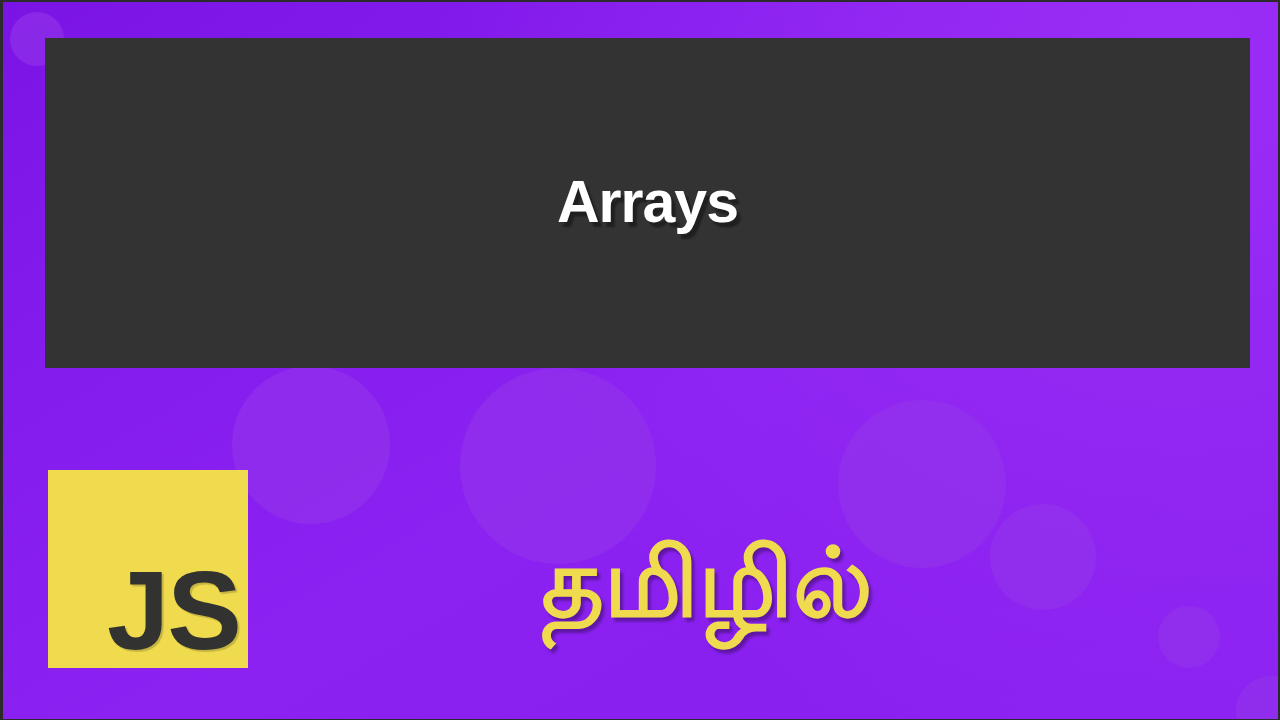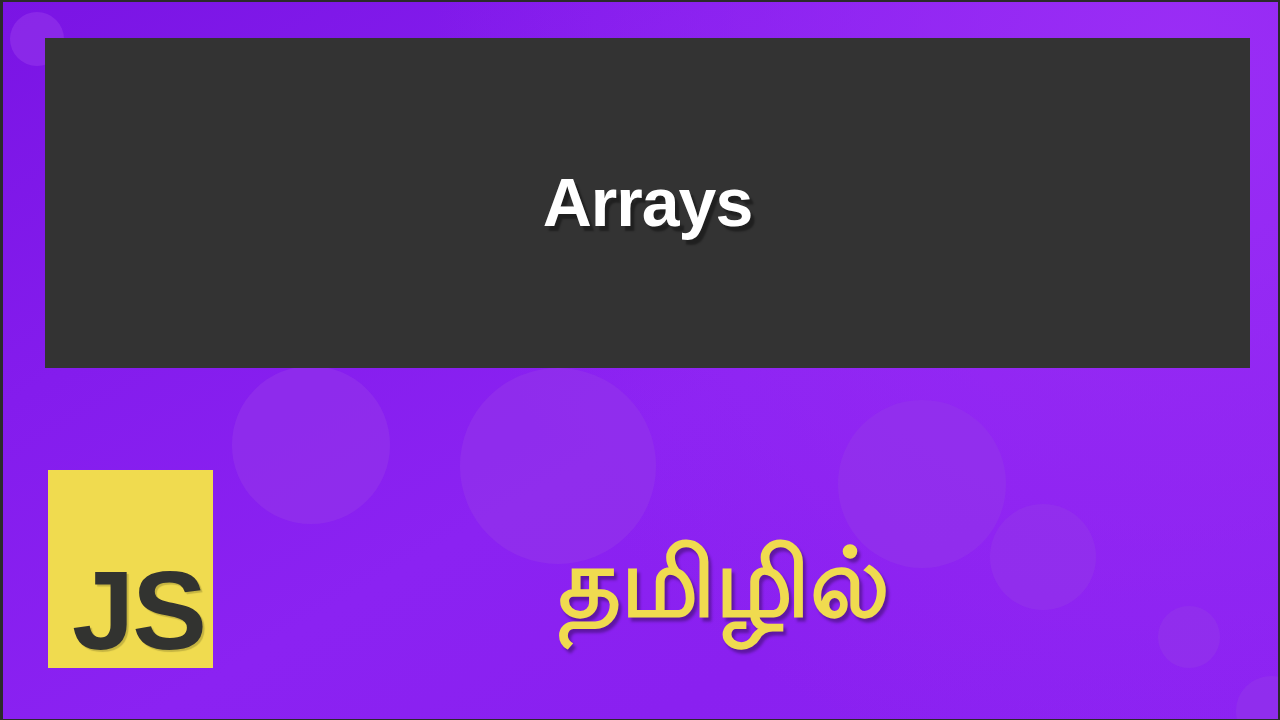--- a/index.html
+++ b/index.html
@@ -49,54 +49,54 @@
     background:#333333;
     display:flex;
     flex-direction:column;
     align-items:center;
     justify-content:center;
     gap:2px;
   }
   .title-line {
     color:#ffffff;
     font-weight:bold;
-    font-size:68px;
+    font-size:59px;
     line-height:1.08;
     letter-spacing:-1px;
     text-align:center;
     white-space:nowrap;
     text-shadow:4px 5px 2px rgba(0,0,0,.38);
   }
 
   
   #js-logo {
     position:absolute;
     left:48px;
     top:470px;
-    width:165px;
+    width:200px;
     height:198px;
     background:#f0db4f;
     display:flex;
     align-items:flex-end;
     justify-content:flex-end;
   }
   #js-logo-text {
     color:#323330;
     font-weight:bold;
     font-size:112px;
     line-height:.92;
     letter-spacing:-2px;
     padding:0 8px 6px 0;
     text-shadow:2px 2px 1px rgba(0,0,0,.18);
   }
 
   
   #tamil-caption {
     position:absolute;
-    left:474px;
+    left:457px;
     top:533px;
     width:500px;
     text-align:center;
     color:#f0db4f;
     font-size:96px;
     line-height:1.05;
     font-weight:600;
     white-space:nowrap;
     text-shadow:3px 4px 3px rgba(0,0,0,.32);
   }

